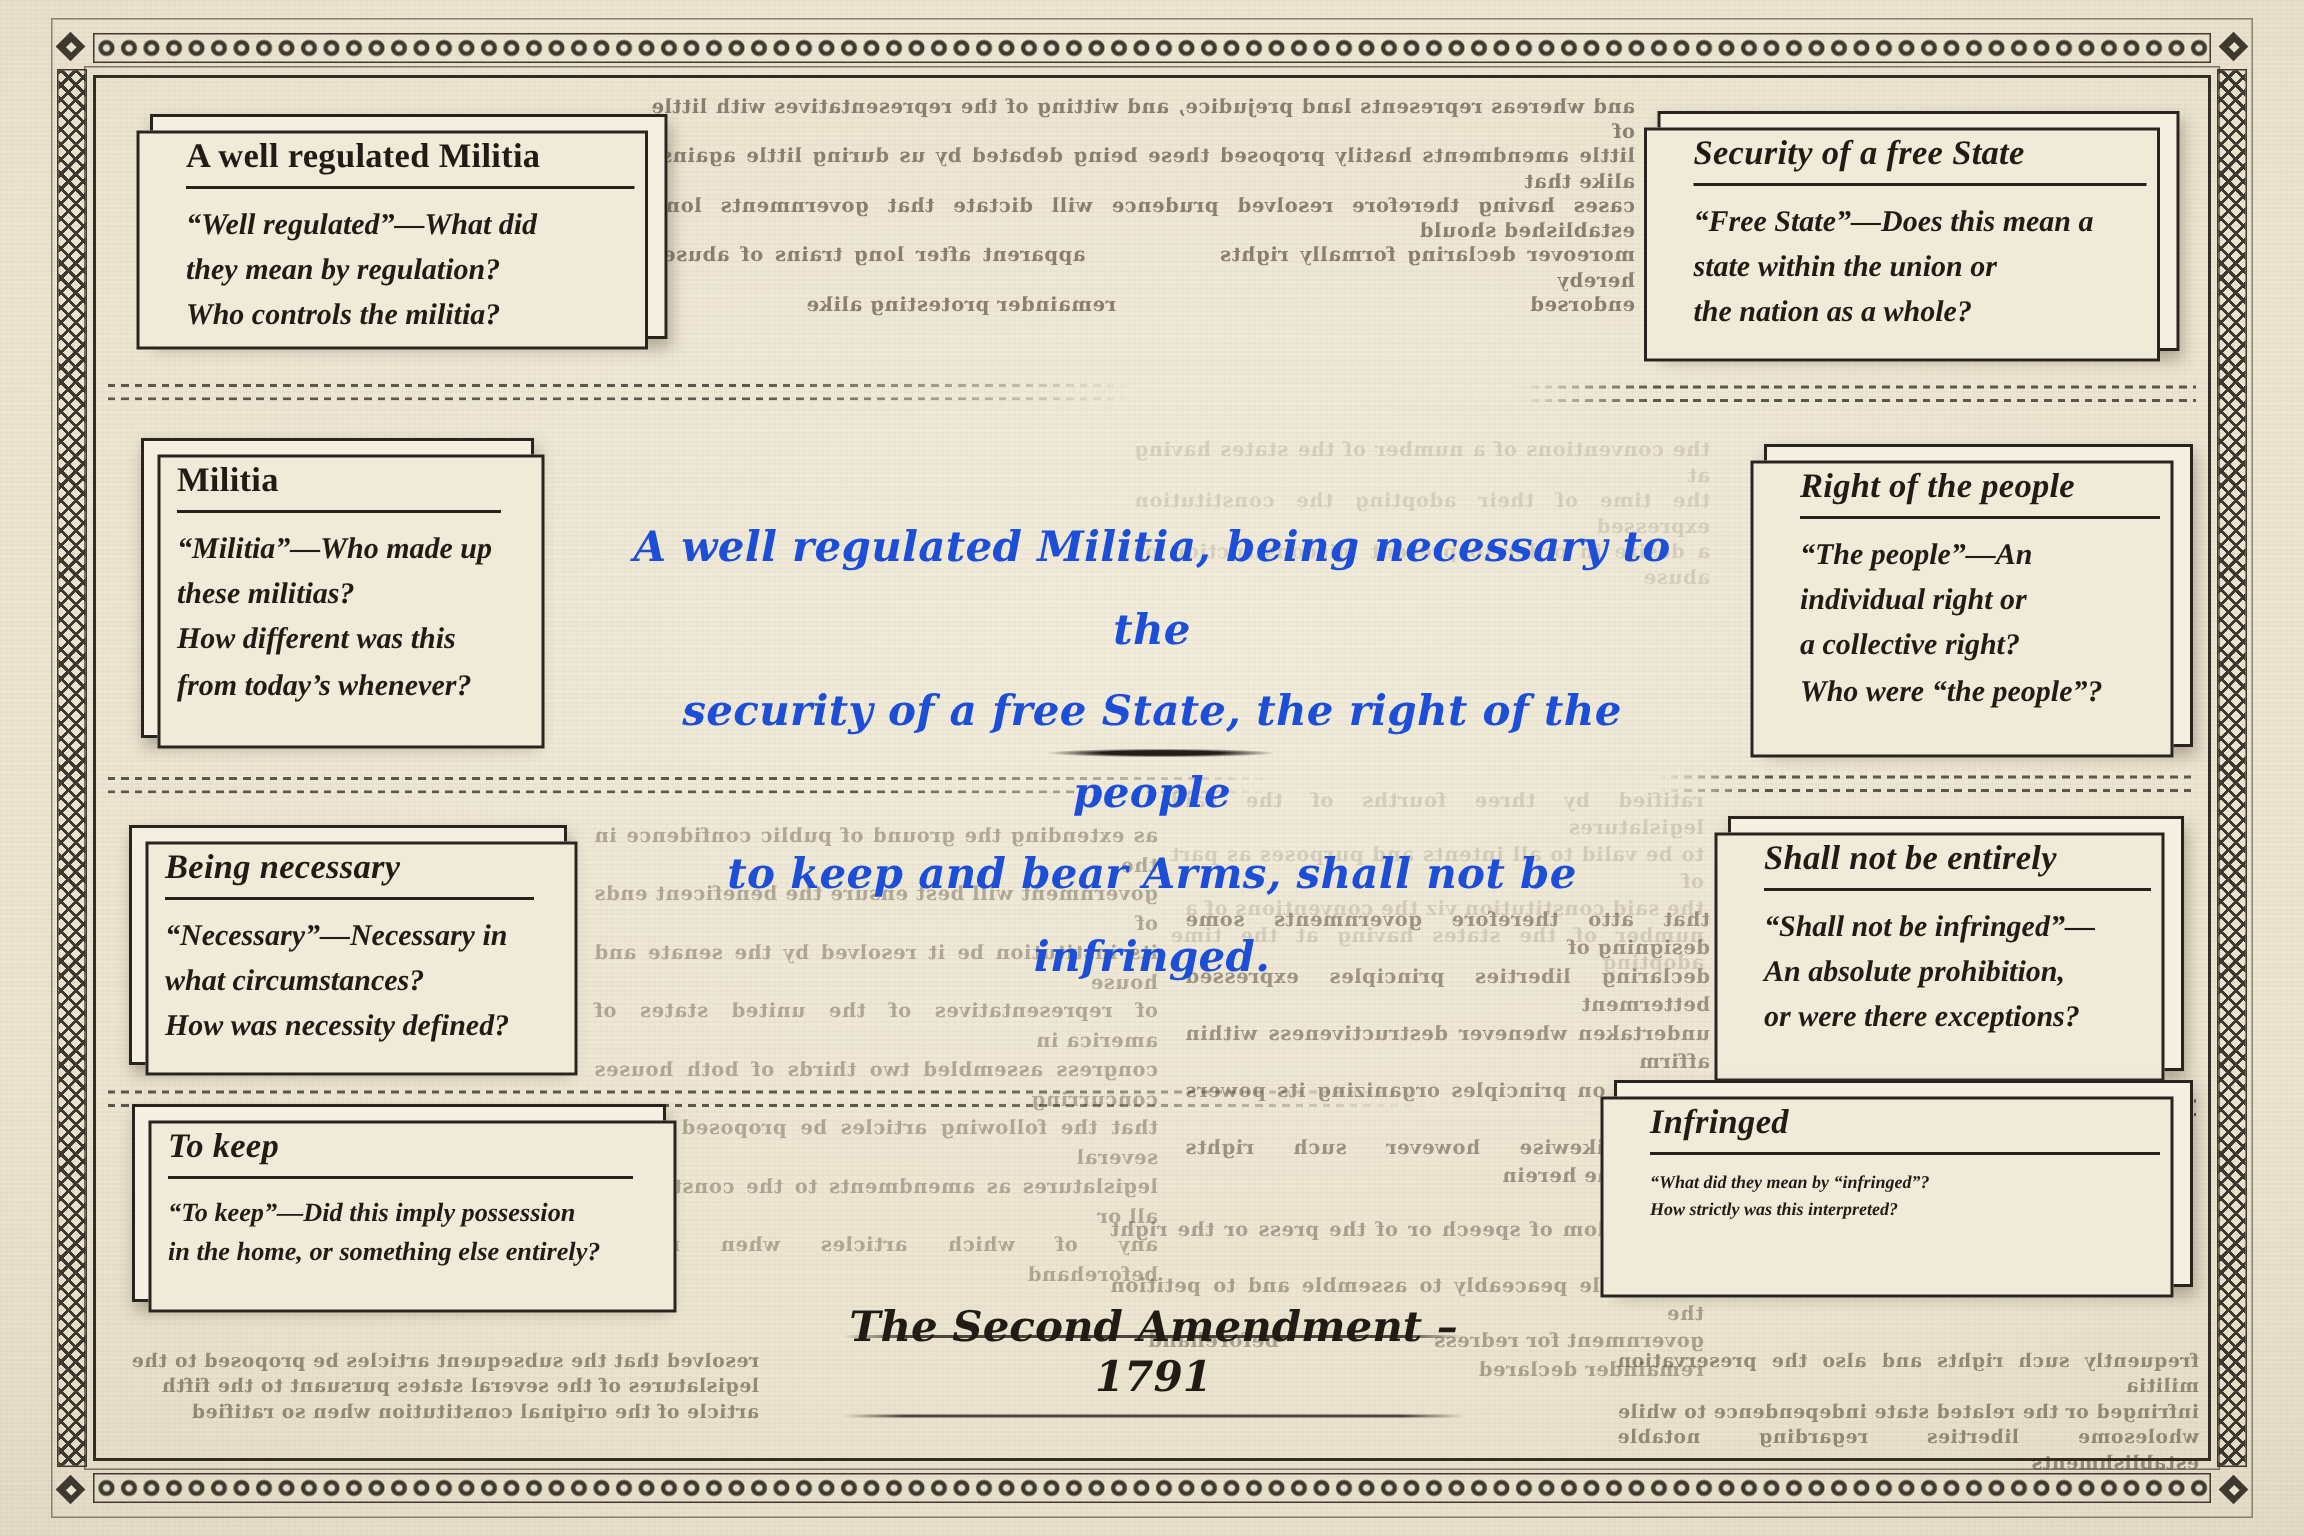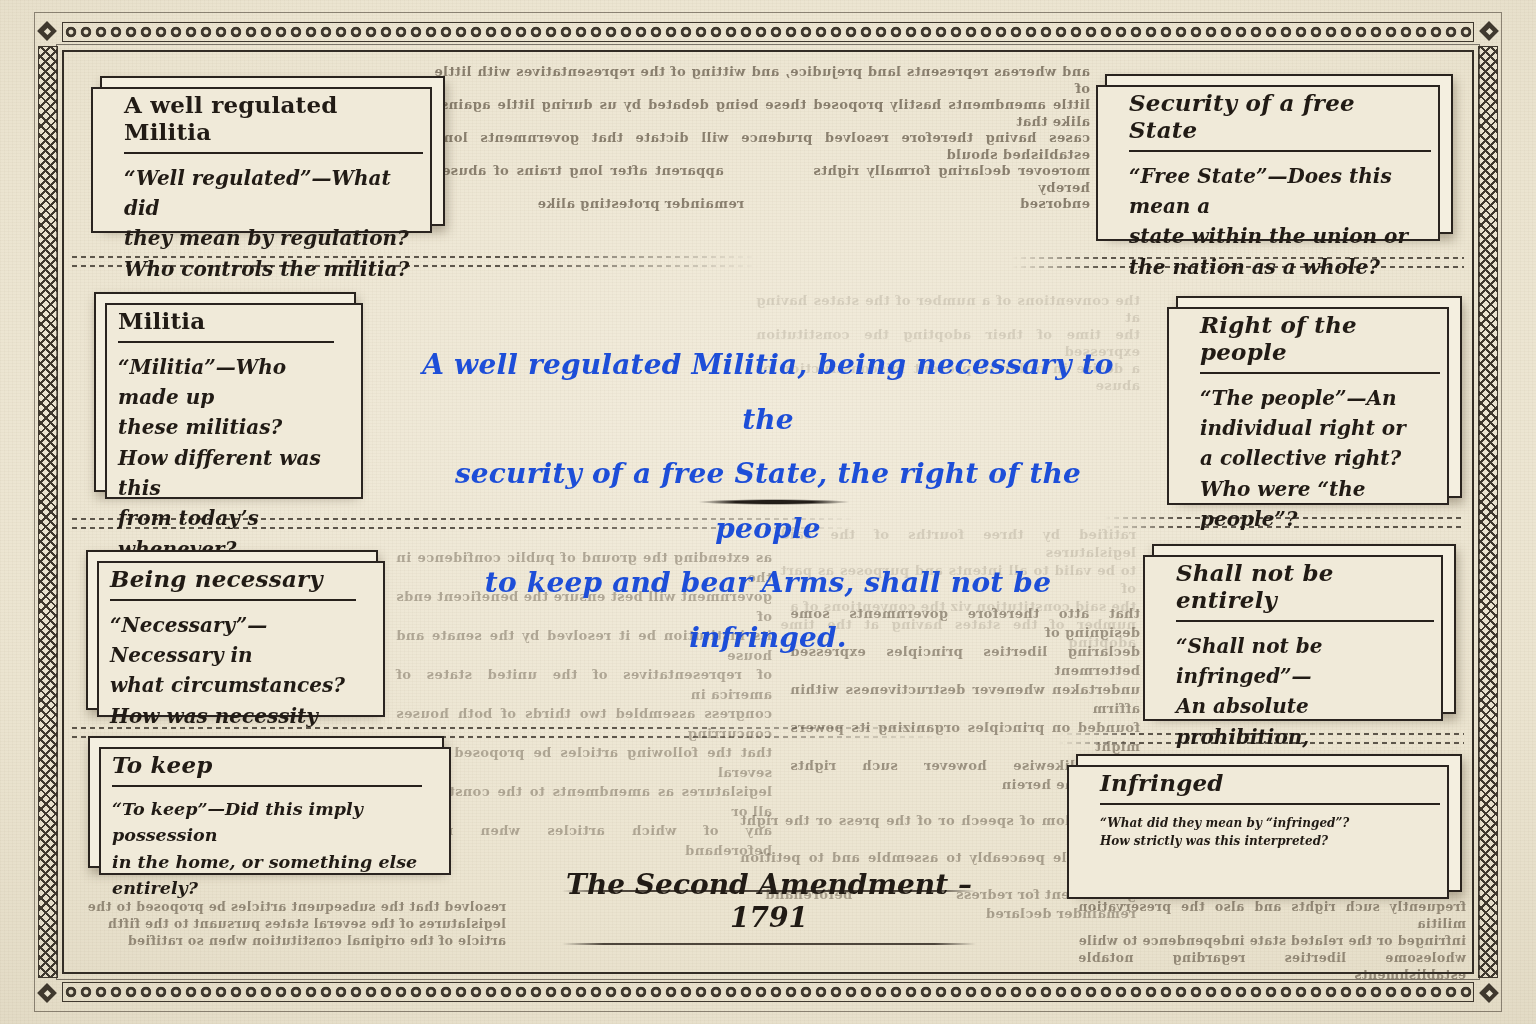--- a/index.html
+++ b/index.html
@@ -69,40 +69,40 @@
   .d1l{left:72px;top:255px;width:700px;}
   .d1r{left:1012px;top:256px;width:452px;}
   .d2l{left:72px;top:517px;width:800px;}
   .d2r{left:1105px;top:516px;width:358px;}
   .d3l{left:72px;top:726px;width:900px;}
   .d3r{left:1058px;top:732px;width:406px;}
   
   .card{
     position:absolute;z-index:4;background:#f4efe0;border:2px solid #29231e;
     box-shadow:2px 6px 10px rgba(80,65,45,.38);
-    padding:13px 20px 10px 22px;box-sizing:border-box;color:#211b15;
+    padding:13px 20px 10px 22px;box-sizing:border-box;color:#211b15;font-family:Liberation Serif, serif;
   }
   .card::before{
     content:"";position:absolute;z-index:-1;width:100%;height:100%;
     background:#f0ead9;border:2px solid #2a2420;box-sizing:border-box;
   }
   .shadow-left::before{top:9px;left:-11px;}
   .shadow-right::before{top:9px;left:9px;}
   .card-title{font-size:23px;font-weight:bold;letter-spacing:.2px;}
   .title-italic .card-title{font-style:italic;}
   .card-rule{height:1.5px;background:#27211c;margin:7px 0 9px 0;}
   .card-body{font-size:20px;line-height:1.52;font-style:italic;font-weight:bold;white-space:pre-line;}
   .c1{left:100px;top:76px;width:345px;height:150px;}
   .c2{left:1105px;top:74px;width:348px;height:160px;}
   .c3{left:94px;top:292px;width:262px;height:200px;}
   .c4{left:1176px;top:296px;width:286px;height:202px;}
   .c5{left:86px;top:550px;width:292px;height:160px;}
   .c6{left:1152px;top:544px;width:304px;height:170px;}
   .c7{left:88px;top:736px;width:356px;height:132px;}
-  .c8{left:1076px;top:754px;width:386px;height:138px;}
+  .c8{left:1076px;top:720px;width:386px;height:138px;}
   .c7 .card-body{font-size:17.5px;}
   .c8 .card-body{font-size:12px;}
   
   .quote{
     position:absolute;left:408px;top:338px;width:720px;z-index:2;
     font-size:28px;line-height:1.95;font-style:italic;font-weight:bold;
     color:#1d4ed8;text-align:center;white-space:pre-line;letter-spacing:.2px;
   }
   .flourish{
     position:absolute;left:668px;top:498px;width:212px;height:8px;z-index:2;

